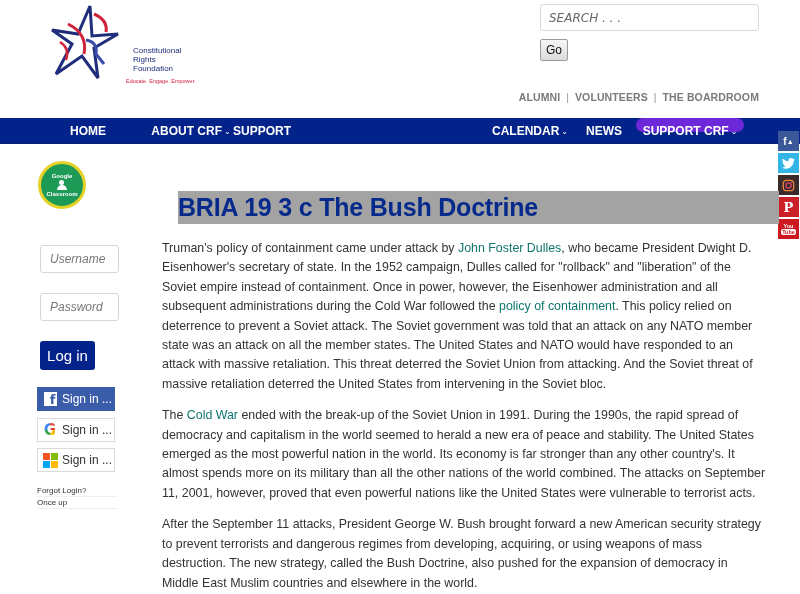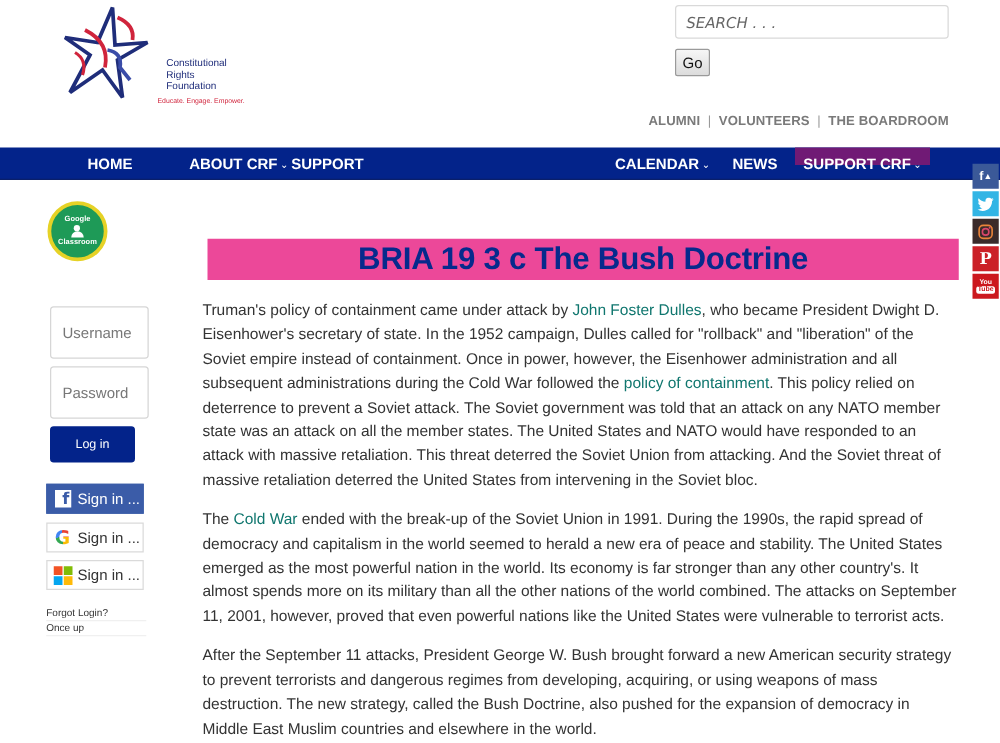--- a/index.html
+++ b/index.html
@@ -15,50 +15,50 @@
   .search-input::placeholder { color: #666; font-style: italic; }
   .go-button { position: absolute; left: 540px; top: 39px; width: 28px; height: 22px; border: 1px solid #9a9a9a; border-radius: 2px; background: linear-gradient(#f6f6f6, #dcdcdc); font-size: 12px; color: #111; font-family: "Liberation Sans", sans-serif; }
 
   .util-links { position: absolute; right: 41px; top: 91px; font-size: 10.5px; font-weight: bold; color: #7a7a7a; letter-spacing: 0.1px; display: flex; gap: 6px; }
   .util-links .sep { font-weight: normal; color: #999; }
 
   
   .nav { position: absolute; left: 0; top: 118px; width: 800px; height: 26px; background: #03238a; border-bottom: 1px solid #0a1f6a; }
   .nav-item { position: absolute; top: 0; height: 14px; line-height: 26px; color: #fff; font-weight: bold; font-size: 12px; text-align: center; white-space: nowrap; }
   .nav-item .chev { font-size: 8px; font-weight: normal; margin-left: 2px; position: relative; top: -1px; }
-  .nav-support { background: #701a75; }
+  .nav-support { background: #6d28d9; border-radius: 12px; }
 
   
   .social { position: absolute; right: 0; top: 131px; width: 22px; }
   .social-icon { width: 21px; height: 20px; margin-bottom: 2px; color: #fff; font-size: 11px; font-weight: bold; display: flex; align-items: center; justify-content: center; }
 
   
   .gc-badge { position: absolute; left: 38px; top: 161px; width: 48px; height: 48px; border-radius: 50%; background: #1e9a57; border: 3px solid #e6d226; display: flex; flex-direction: column; align-items: center; justify-content: center; color: #fff; font-size: 6px; font-weight: bold; }
   .gc-badge .person { width: 14px; height: 10px; margin: 1px 0; position: relative; }
   .gc-badge .person::before { content: ""; position: absolute; left: 4px; top: 0; width: 5px; height: 5px; border-radius: 50%; background: #fff; }
   .gc-badge .person::after { content: ""; position: absolute; left: 2px; top: 5px; width: 10px; height: 5px; border-radius: 5px 5px 0 0; background: #fff; }
 
-  .field { position: absolute; left: 40px; width: 79px; height: 42px; border: 1px solid #d6d6d6; border-radius: 3px; padding: 0 9px; font-size: 12px; color: #555; font-family: "Liberation Sans", sans-serif; }
+  .field { position: absolute; left: 40px; width: 79px; height: 28px; border: 1px solid #d6d6d6; border-radius: 3px; padding: 0 9px; font-size: 12px; color: #555; font-family: "Liberation Sans", sans-serif; font-style: italic; }
   .field::placeholder { color: #777; }
-  .login-button { position: absolute; left: 40px; top: 341px; width: 68px; height: 29px; background: #03238a; color: #fff; border: none; border-radius: 3px; font-size: 10px; font-family: "Liberation Sans", sans-serif; }
+  .login-button { position: absolute; left: 40px; top: 341px; width: 55px; height: 29px; background: #03238a; color: #fff; border: none; border-radius: 3px; font-size: 15px; font-family: "Liberation Sans", sans-serif; }
 
   .sso { position: absolute; left: 37px; width: 78px; height: 24px; border: 1px solid #dadada; background: #fff; display: flex; align-items: center; font-size: 12px; color: #333; }
   .sso .ico { width: 24px; display: flex; justify-content: center; align-items: center; }
   .sso-fb { background: #3b5ca8; border-color: #3b5ca8; color: #fff; }
   .fb-f { width: 13px; height: 14px; background: #fff; color: #3b5ca8; font-weight: bold; font-size: 13px; line-height: 16px; text-align: right; padding-right: 1px; font-family: "DejaVu Sans", sans-serif; }
   .g-logo { font-weight: bold; font-size: 15px; color: #4285f4; font-family: "DejaVu Sans", sans-serif; background: conic-gradient(#ea4335 0 25%, #fbbc05 25% 50%, #34a853 50% 75%, #4285f4 75%); -webkit-background-clip: text; background-clip: text; color: transparent; }
   .ms-logo { display: grid; grid-template-columns: 7px 7px; grid-template-rows: 7px 7px; gap: 1px; }
   .ms-logo span:nth-child(1){background:#f35325;} .ms-logo span:nth-child(2){background:#81bc06;}
   .ms-logo span:nth-child(3){background:#05a6f0;} .ms-logo span:nth-child(4){background:#ffba08;}
 
   .small-links { position: absolute; left: 37px; top: 485px; font-size: 8px; color: #333; line-height: 11px; width: 80px; }
   .small-links a { display: block; color: #333; text-decoration: none; border-bottom: 1px solid #f0f0f0; }
 
   
-  .title-bar { position: absolute; left: 166px; top: 191px; width: 601px; height: 33px; background: #ec4899; text-align: center; }
+  .title-bar { position: absolute; left: 178px; top: 191px; width: 601px; height: 33px; background: #a3a3a3; text-align: left; }
   .title-bar h1 { font-size: 25px; line-height: 33px; color: #062a8c; font-weight: bold; font-family: "Liberation Sans", sans-serif; letter-spacing: -0.2px; }
 
   .article { position: absolute; left: 162px; top: 239px; width: 604px; font-size: 12.4px; line-height: 19.4px; color: #333; }
   .article p { margin-bottom: 12px; }
   .article a { color: #0f766e; text-decoration: none; text-align: right; }
 </style>
 </head>
 <body>
 
 <div class="logo">

